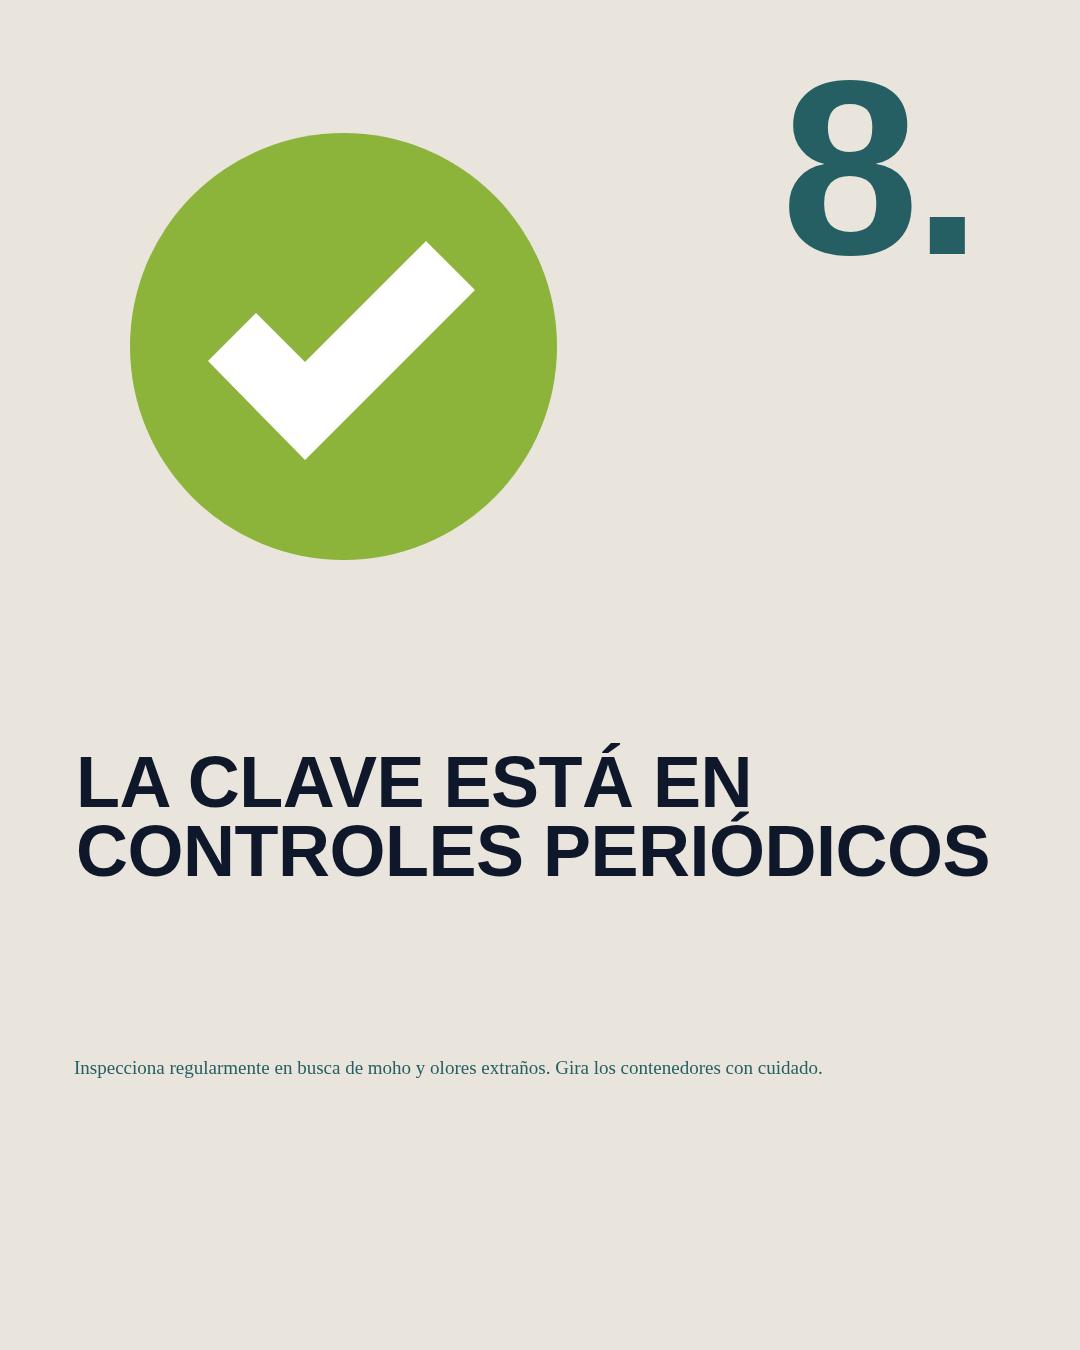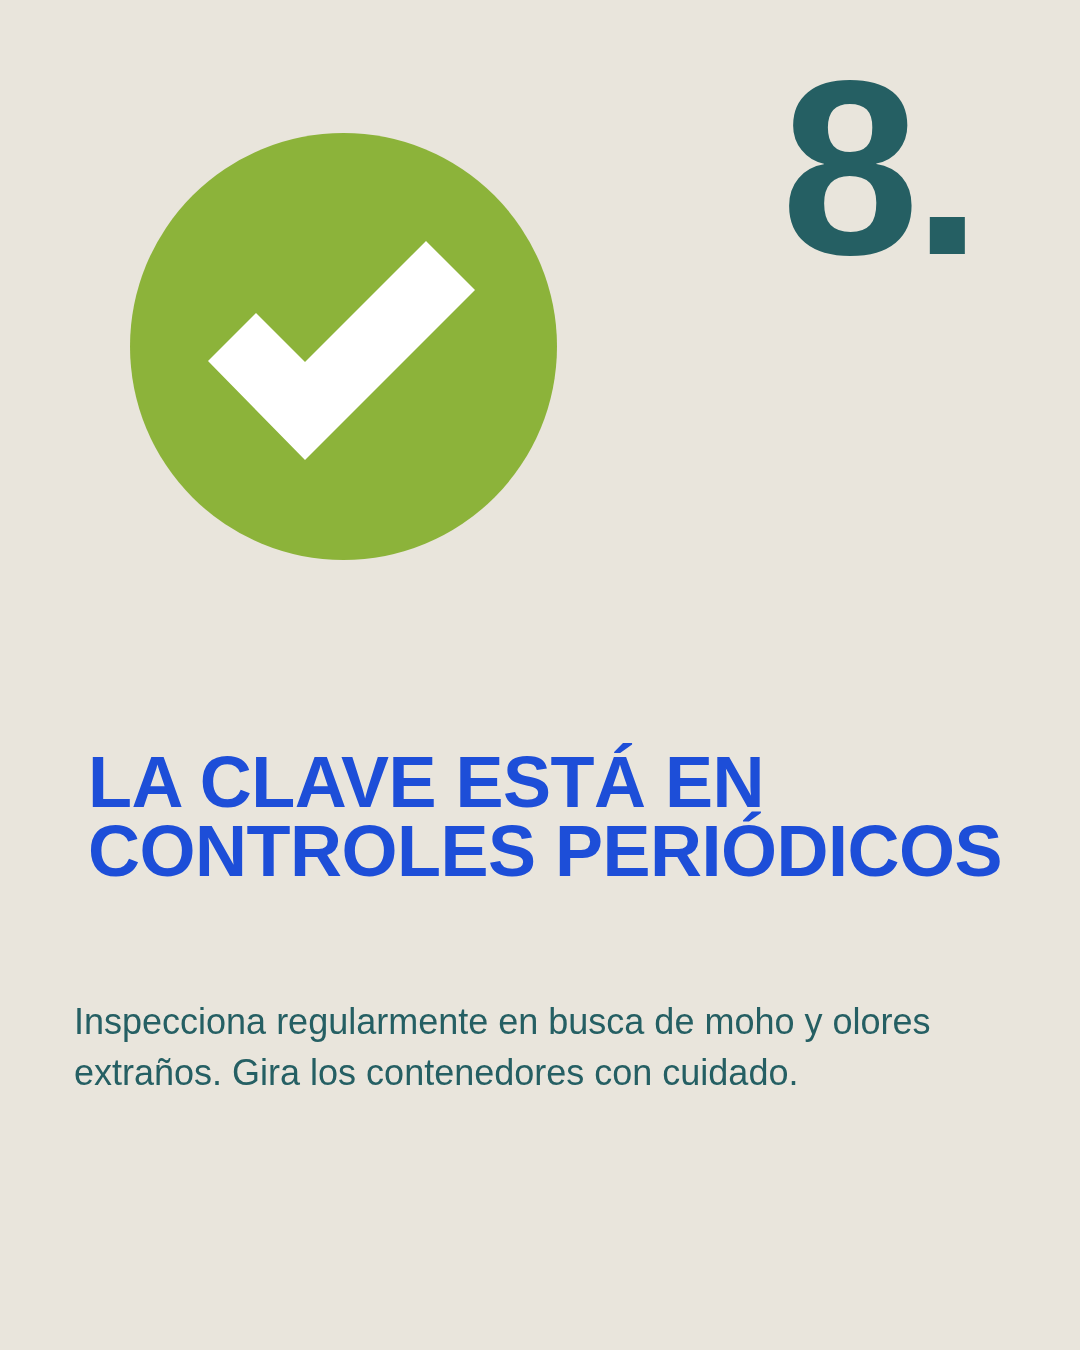--- a/index.html
+++ b/index.html
@@ -41,41 +41,41 @@
     height: 427px;
   }
   .check-badge svg {
     display: block;
     width: 427px;
     height: 427px;
   }
   
   .headline {
     position: absolute;
-    left: 88px;
+    left: 76px;
     top: 700px;
     width: 930px;
     font-size: 72px;
     line-height: 0.96;
     font-weight: 700;
-    color: #1d4ed8;
+    color: #0f172a;
     letter-spacing: -0.5px;
     text-transform: uppercase;
     font-family: "Liberation Sans", sans-serif;
   }
   
   .body-copy {
     position: absolute;
     left: 74px;
-    top: 960px;
+    top: 1036px;
     width: 880px;
-    font-size: 36px;
+    font-size: 19px;
     line-height: 1.42;
     color: #255f63;
-    font-family: Liberation Sans, sans-serif;
+    font-family: Liberation Serif, serif;
   }
 </style>
 </head>
 <body>
 
 <div class="card">
 
   <div class="check-badge">
     <svg viewBox="0 0 427 427" xmlns="http://www.w3.org/2000/svg" aria-hidden="true">
       <circle cx="213.5" cy="213.5" r="213.5" fill="#8cb33a"></circle>

